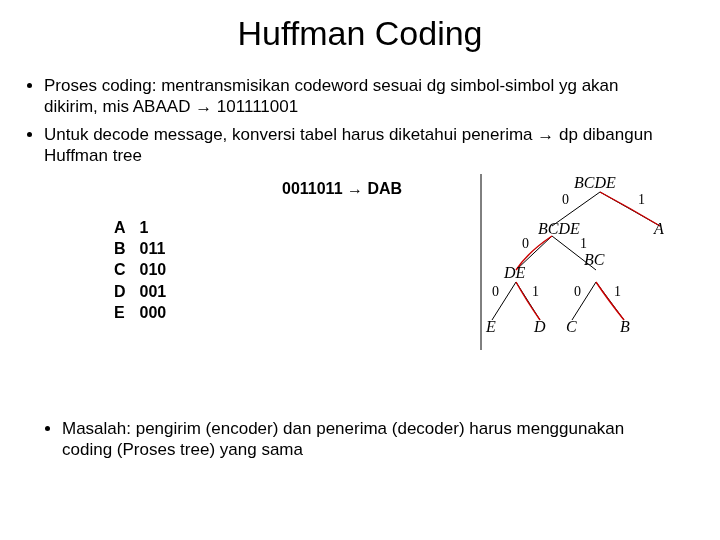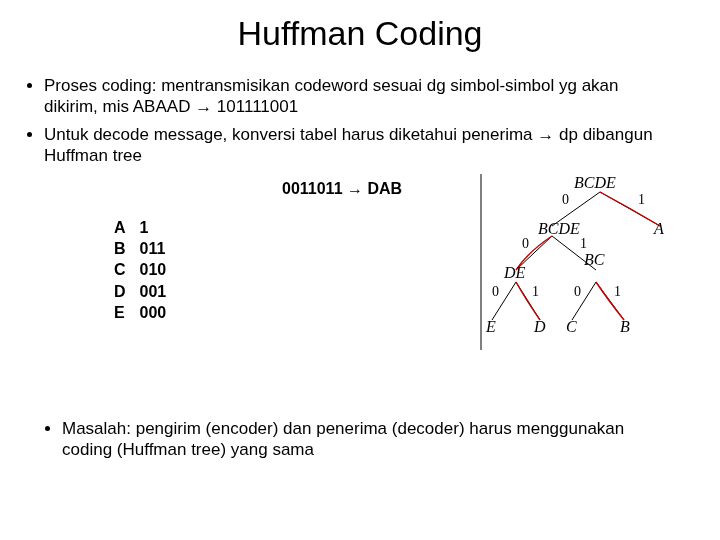--- a/index.html
+++ b/index.html
@@ -141,14 +141,14 @@
     <span class="bit" style="left:100px;top:62px;">1</span>
     <span class="bit" style="left:12px;top:110px;">0</span>
     <span class="bit" style="left:52px;top:110px;">1</span>
     <span class="bit" style="left:94px;top:110px;">0</span>
     <span class="bit" style="left:134px;top:110px;">1</span>
   </div>
 
 </div>
 
 <ul class="bottom">
-  <li>Masalah: pengirim (encoder) dan penerima (decoder) harus menggunakan coding (Huffman tree) yang sama</li>
+  <li>Masalah: pengirim (encoder) dan penerima (decoder) harus menggunakan coding (Proses tree) yang sama</li>
 </ul>
 
 </body></html>

